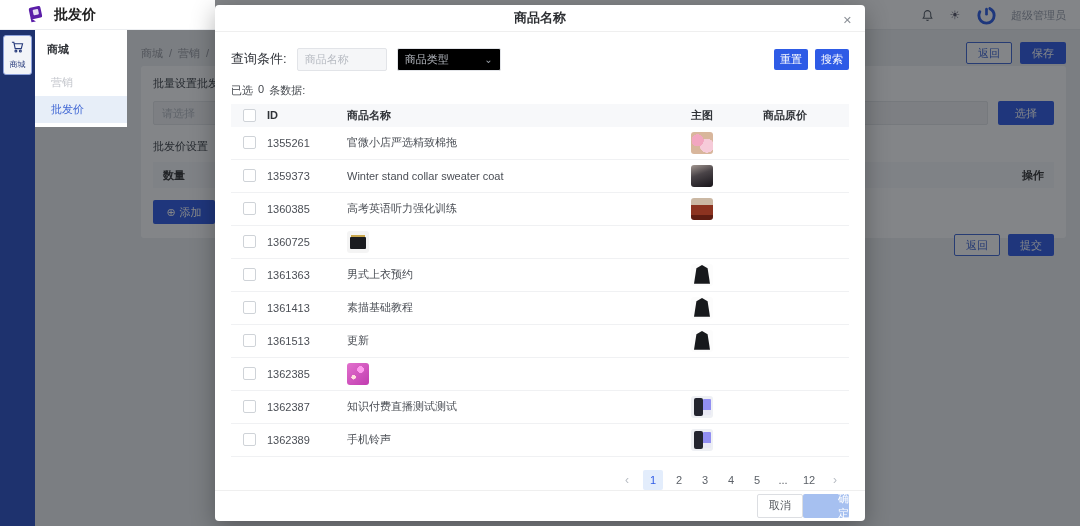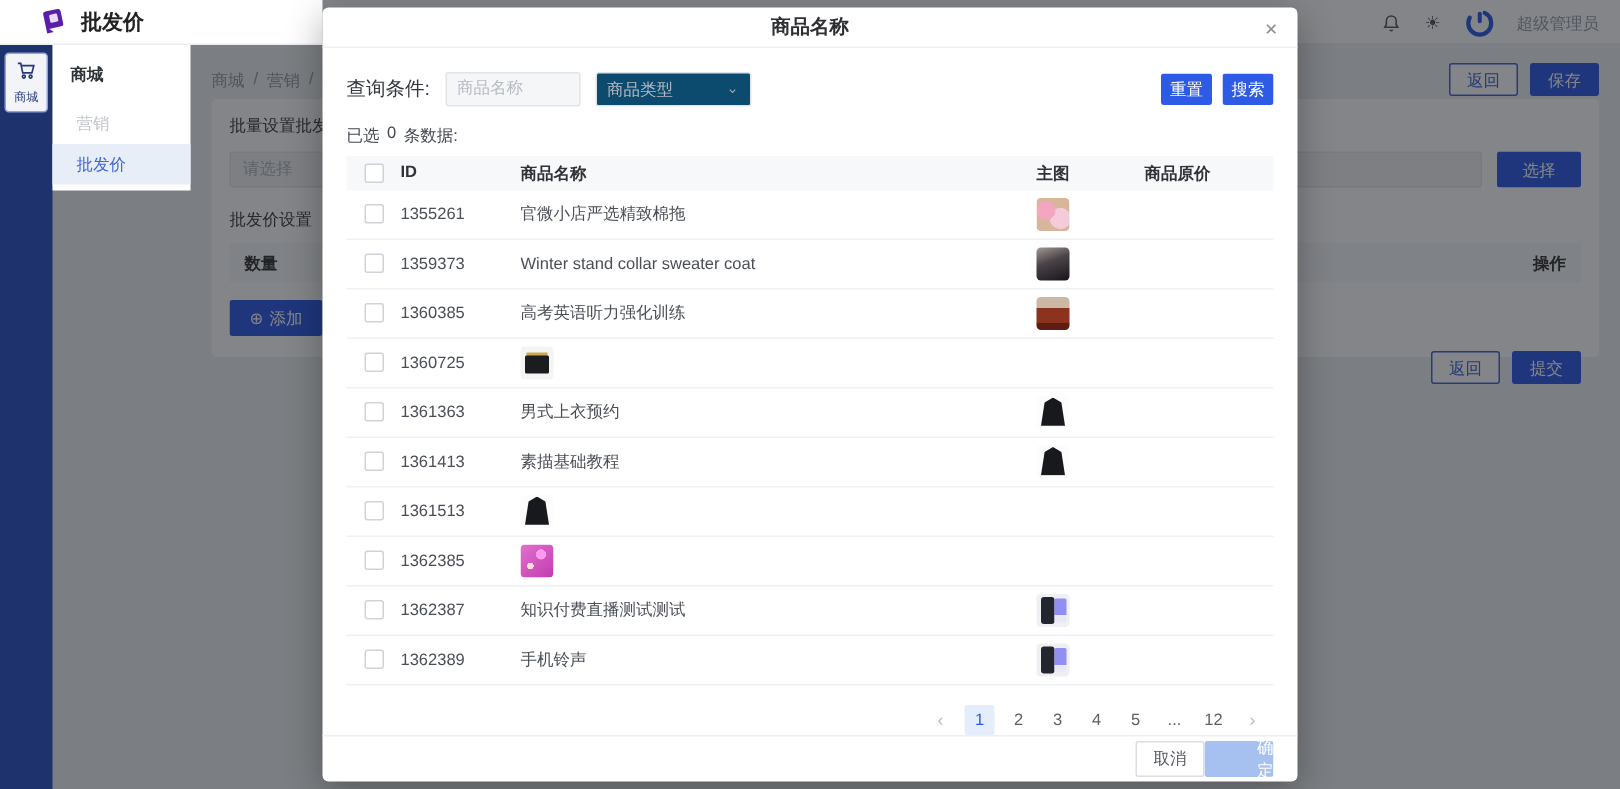--- a/index.html
+++ b/index.html
@@ -50,21 +50,21 @@
   
   .modal { position:absolute; z-index:30; left:215px; top:5px; width:650px; height:516px; background:#fff; border-radius:4px; box-shadow:0 6px 24px rgba(0,0,0,.3); display:flex; flex-direction:column; }
   .m-head { height:34px; border-bottom:1px solid #efefef; display:flex; align-items:center; justify-content:center; position:relative; }
   .m-title { font-size:13px; font-weight:bold; color:#2d2f33; }
   .m-close { position:absolute; right:13px; top:10px; font-size:11px; color:#8a8f96; cursor:pointer; line-height:1; }
   .m-body { flex:1; padding:10px 16px 0; display:flex; flex-direction:column; }
   .q-row { display:flex; align-items:center; gap:10px; margin:6px 0 10px; }
   .q-label { font-size:13px; color:#33363c; }
   .q-input { width:90px; height:23px; background:#f5f6f8; border:1px solid #e2e4e8; border-radius:2px; font-size:11px; padding:0 7px; color:#555; font-family:inherit; }
   .q-input::placeholder { color:#b6bac1; }
-  .q-select { width:104px; height:23px; background:#0c4a6e; border:1px solid #e2e4e8; border-radius:2px; font-size:11px; color:#b6bac1; display:flex; align-items:center; padding:0 7px; }
+  .q-select { width:104px; height:23px; background:#000000; border:1px solid #e2e4e8; border-radius:2px; font-size:11px; color:#b6bac1; display:flex; align-items:center; padding:0 7px; }
   .q-select .chev { margin-left:auto; color:#9aa0a8; font-size:10px; }
   .q-btns { margin-left:auto; display:flex; gap:7px; }
   .btn-sm { width:34px; height:21px; font-size:11px; }
   .sel-info { font-size:11px; color:#44484e; margin:2px 0 6px; display:flex; gap:5px; }
 
   .ptable { border:0; }
   .prow { display:flex; align-items:center; border-bottom:1px solid #f0f1f3; height:33px; font-size:11px; color:#4a4e55; }
   .prow.thead { height:23px; background:#f7f8fa; color:#2f3237; font-weight:bold; border-bottom:none; }
   .col-cb { width:36px; display:flex; justify-content:center; }
   .col-id { width:80px; }
@@ -298,20 +298,21 @@
                 <span class="thumb t-black-garment"></span>
               </span>
     <span class="col-price"></span>
   </div>
 
   <div class="prow">
     <span class="col-cb">
                 <span class="cbx"></span>
               </span>
     <span class="col-id c-id">1361513</span>
+    <span class="col-name c-name">更新</span>
     <span class="col-img">
                 <span class="thumb t-black-garment"></span>
               </span>
     <span class="col-price"></span>
   </div>
 
   <div class="prow">
     <span class="col-cb">
                 <span class="cbx"></span>
               </span>

